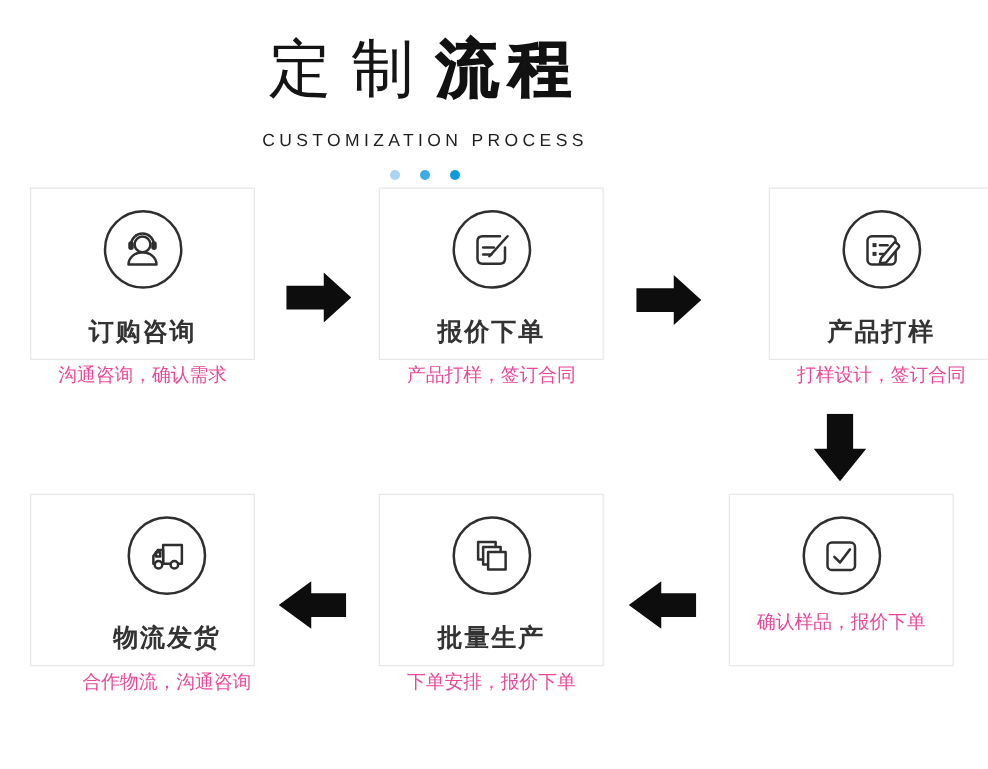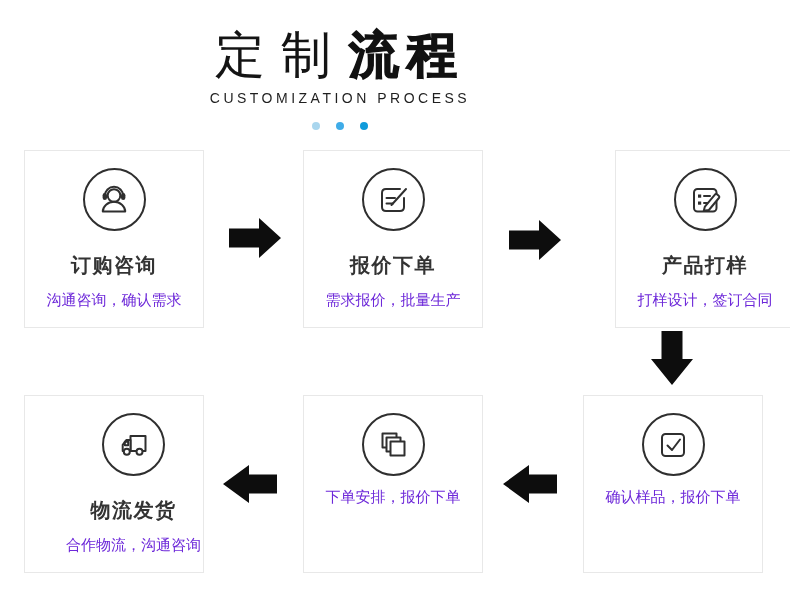--- a/index.html
+++ b/index.html
@@ -5,38 +5,38 @@
   * { margin:0; padding:0; box-sizing:border-box; }
   html,body { width:790px; height:615px; background:#ffffff; overflow:hidden;
               font-family:"Liberation Sans","DejaVu Sans",sans-serif; }
   .stage { position:relative; width:790px; height:615px; background:#fff; }
 
   
   .header { position:absolute; top:0; left:0; width:680px; text-align:center; }
   .title { margin-top:26px; font-size:50px; line-height:58px; color:#141414; font-weight:400; }
   .t-light { letter-spacing:16px; font-weight:400; }
   .t-bold  { letter-spacing:8px; font-weight:900; -webkit-text-stroke:1.3px #111; margin-left:2px; }
-  .subtitle { margin-top:6px; font-size:14px; letter-spacing:3.5px; color:#1f1f1f; }
+  .subtitle { margin-top:20px; font-size:14px; letter-spacing:3.5px; color:#1f1f1f; }
   .dots { margin-top:16px; display:flex; justify-content:center; gap:16px; }
   .dot { width:8px; height:8px; border-radius:50%; display:inline-block; background:#3face8; }
 
   
-  .box { position:absolute; width:180px; height:178px; background:#fff;
+  .box { position:absolute; width:180px; height:138px; background:#fff;
          border:1px solid #e8e8e8; text-align:center; }
   .pos0 { left:24px;  top:150px; }
   .pos1 { left:303px; top:150px;text-align:center; }
   .pos2 { left:615px; top:150px; }
   .pos3 { left:583px; top:395px; }
   .pos4 { left:303px; top:395px; }
   .pos5 { left:24px;  top:395px;padding-left:39px; }
   .icon-circle { width:63px; height:63px; border:2px solid #2f2f2f; border-radius:50%;
                  margin:17px auto 0; display:flex; align-items:center; justify-content:center; }
   .icon-circle svg { display:block; }
   .box-title { margin-top:21px; font-size:20px; font-weight:700; color:#333; letter-spacing:1.5px; }
-  .box-desc  { margin-top:12px; font-size:15px; color:#6d28d9; }
+  .box-desc  { margin-top:12px; font-size:15px; color:#ec4899; }
 
   
   .arrow { position:absolute; }
   .a-r1 { left:229px; top:218px; }
   .a-r2 { left:509px; top:220px; }
   .a-d1 { left:651px; top:331px; }
   .a-l1 { left:503px; top:465px; }
   .a-l2 { left:223px; top:465px; }
   .arrow polygon { fill:var(--accent,#0d0d0d); }
 
@@ -76,21 +76,21 @@
   <div class="box pos1">
     <div class="icon-circle">
       <svg class="ic" width="44" height="44" viewBox="0 0 44 44">
         <path d="M29 11 H15 q-4 0 -4 4 v14 q0 4 4 4 h14 q4 0 4 -4 V20"></path>
         <path d="M15.5 20 h8.5"></path>
         <path d="M15.5 25.5 h6.5"></path>
         <path d="M20.5 27 L35 11"></path>
       </svg>
     </div>
     <div class="box-title">报价下单</div>
-    <div class="box-desc">需求报价，批量生产</div>
+    <div class="box-desc">产品打样，签订合同</div>
   </div>
 
   <div class="box pos2">
     <div class="icon-circle">
       <svg class="ic" width="44" height="44" viewBox="0 0 44 44">
         <rect x="11" y="11" width="22.5" height="22.5" rx="3.5"></rect>
         <rect class="fillp" x="15" y="16.5" width="3.2" height="3.2"></rect>
         <rect class="fillp" x="15" y="23.5" width="3.2" height="3.2"></rect>
         <path d="M21 18.1 h6"></path>
         <path d="M21 25.1 h3.5"></path>
@@ -112,20 +112,21 @@
   </div>
 
   <div class="box pos4">
     <div class="icon-circle">
       <svg class="ic" width="44" height="44" viewBox="0 0 44 44">
         <rect class="whitep" x="11.5" y="10.5" width="14" height="14"></rect>
         <rect class="whitep" x="15.5" y="14.5" width="14" height="14"></rect>
         <rect class="whitep" x="19.5" y="18.5" width="14" height="14"></rect>
       </svg>
     </div>
+    <div class="box-title">批量生产</div>
     <div class="box-desc">下单安排，报价下单</div>
   </div>
 
   <div class="box pos5">
     <div class="icon-circle">
       <svg class="ic" width="44" height="44" viewBox="0 0 44 44">
         <rect class="whitep" x="18.5" y="13" width="15" height="15"></rect>
         <path class="whitep" d="M18.5 17 h-4.2 l-3.6 4.8 v6.2 h7.8 z"></path>
         <rect x="12.8" y="18.8" width="3.4" height="3.4"></rect>
         <circle class="whitep" cx="14.8" cy="28.8" r="3"></circle>

